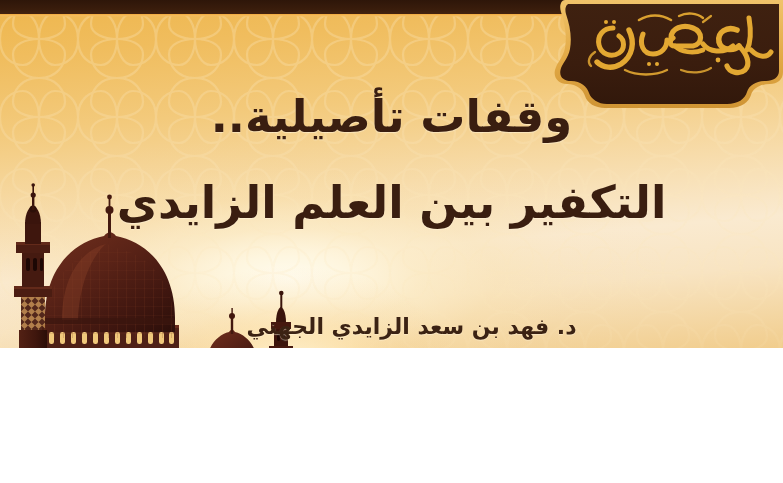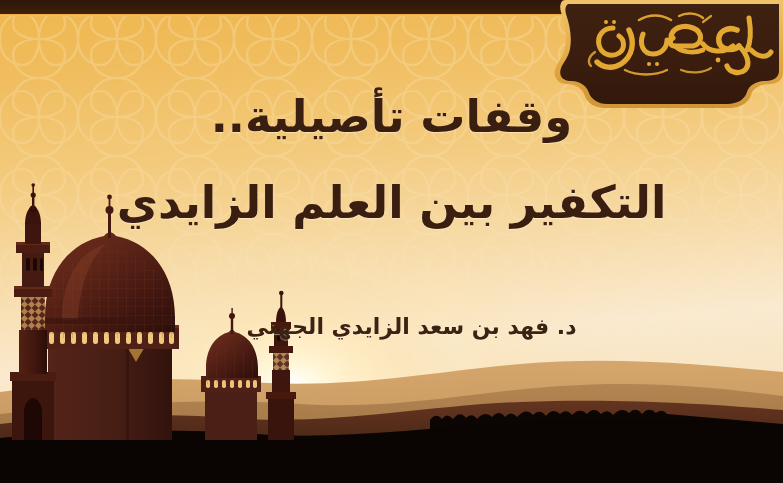--- a/index.html
+++ b/index.html
@@ -7,21 +7,21 @@
     padding: 0;
     background: #ffffff;
   }
   body {
     font-family: "DejaVu Sans", sans-serif;
   }
 
   #banner {
     position: relative;
     width: 783px;
-    height: 483px;
+    height: 348px;
     overflow: hidden;
     background: #5eead4;
   }
   .bg-grad {
     position: absolute;
     inset: 0;
     background: linear-gradient(175deg,
         #eeb64c 0%,
         #f0bd5e 14%,
         #f3ca7c 32%,

